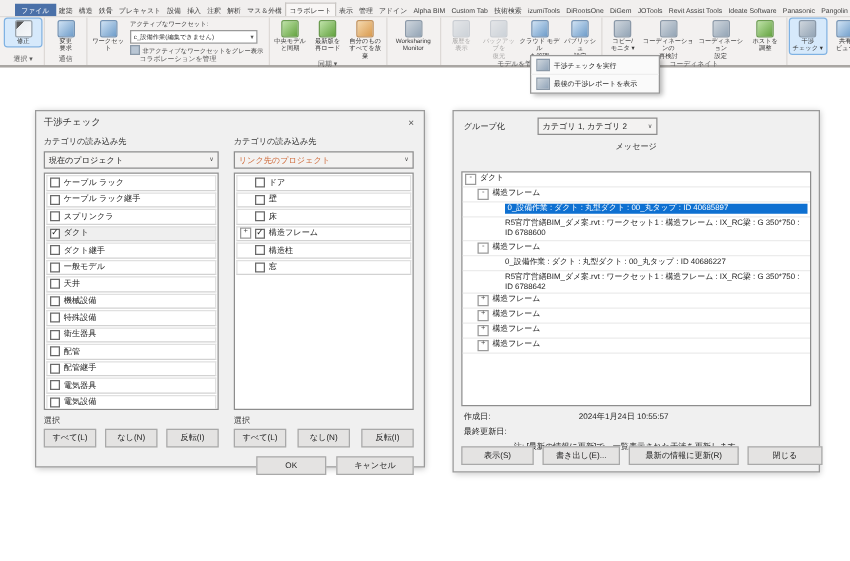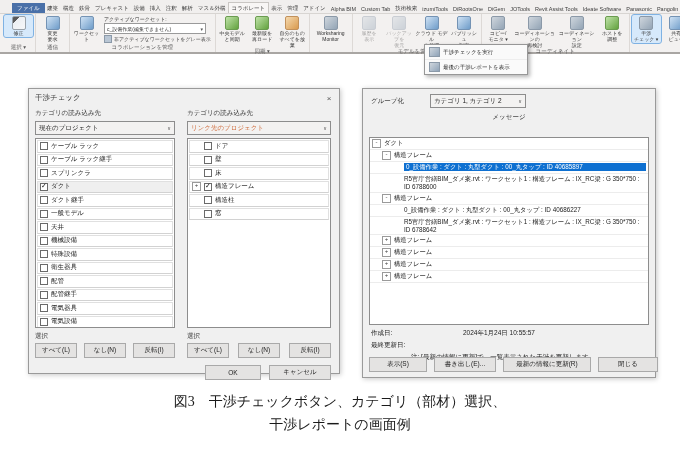--- a/index.html
+++ b/index.html
@@ -549,18 +549,14 @@
         <div class="btn b1">表示(S)</div>
 
         <div class="btn b2">書き出し(E)...</div>
 
         <div class="btn b3">最新の情報に更新(R)</div>
 
         <div class="btn b4">閉じる</div>
       </div>
   </div>
 
-  <div class="caption">
-    <div>図3　干渉チェックボタン、カテゴリ（部材）選択、</div>
-    <div>干渉レポートの画面例</div>
-  </div>
 
 </div>
 
 </body></html>

